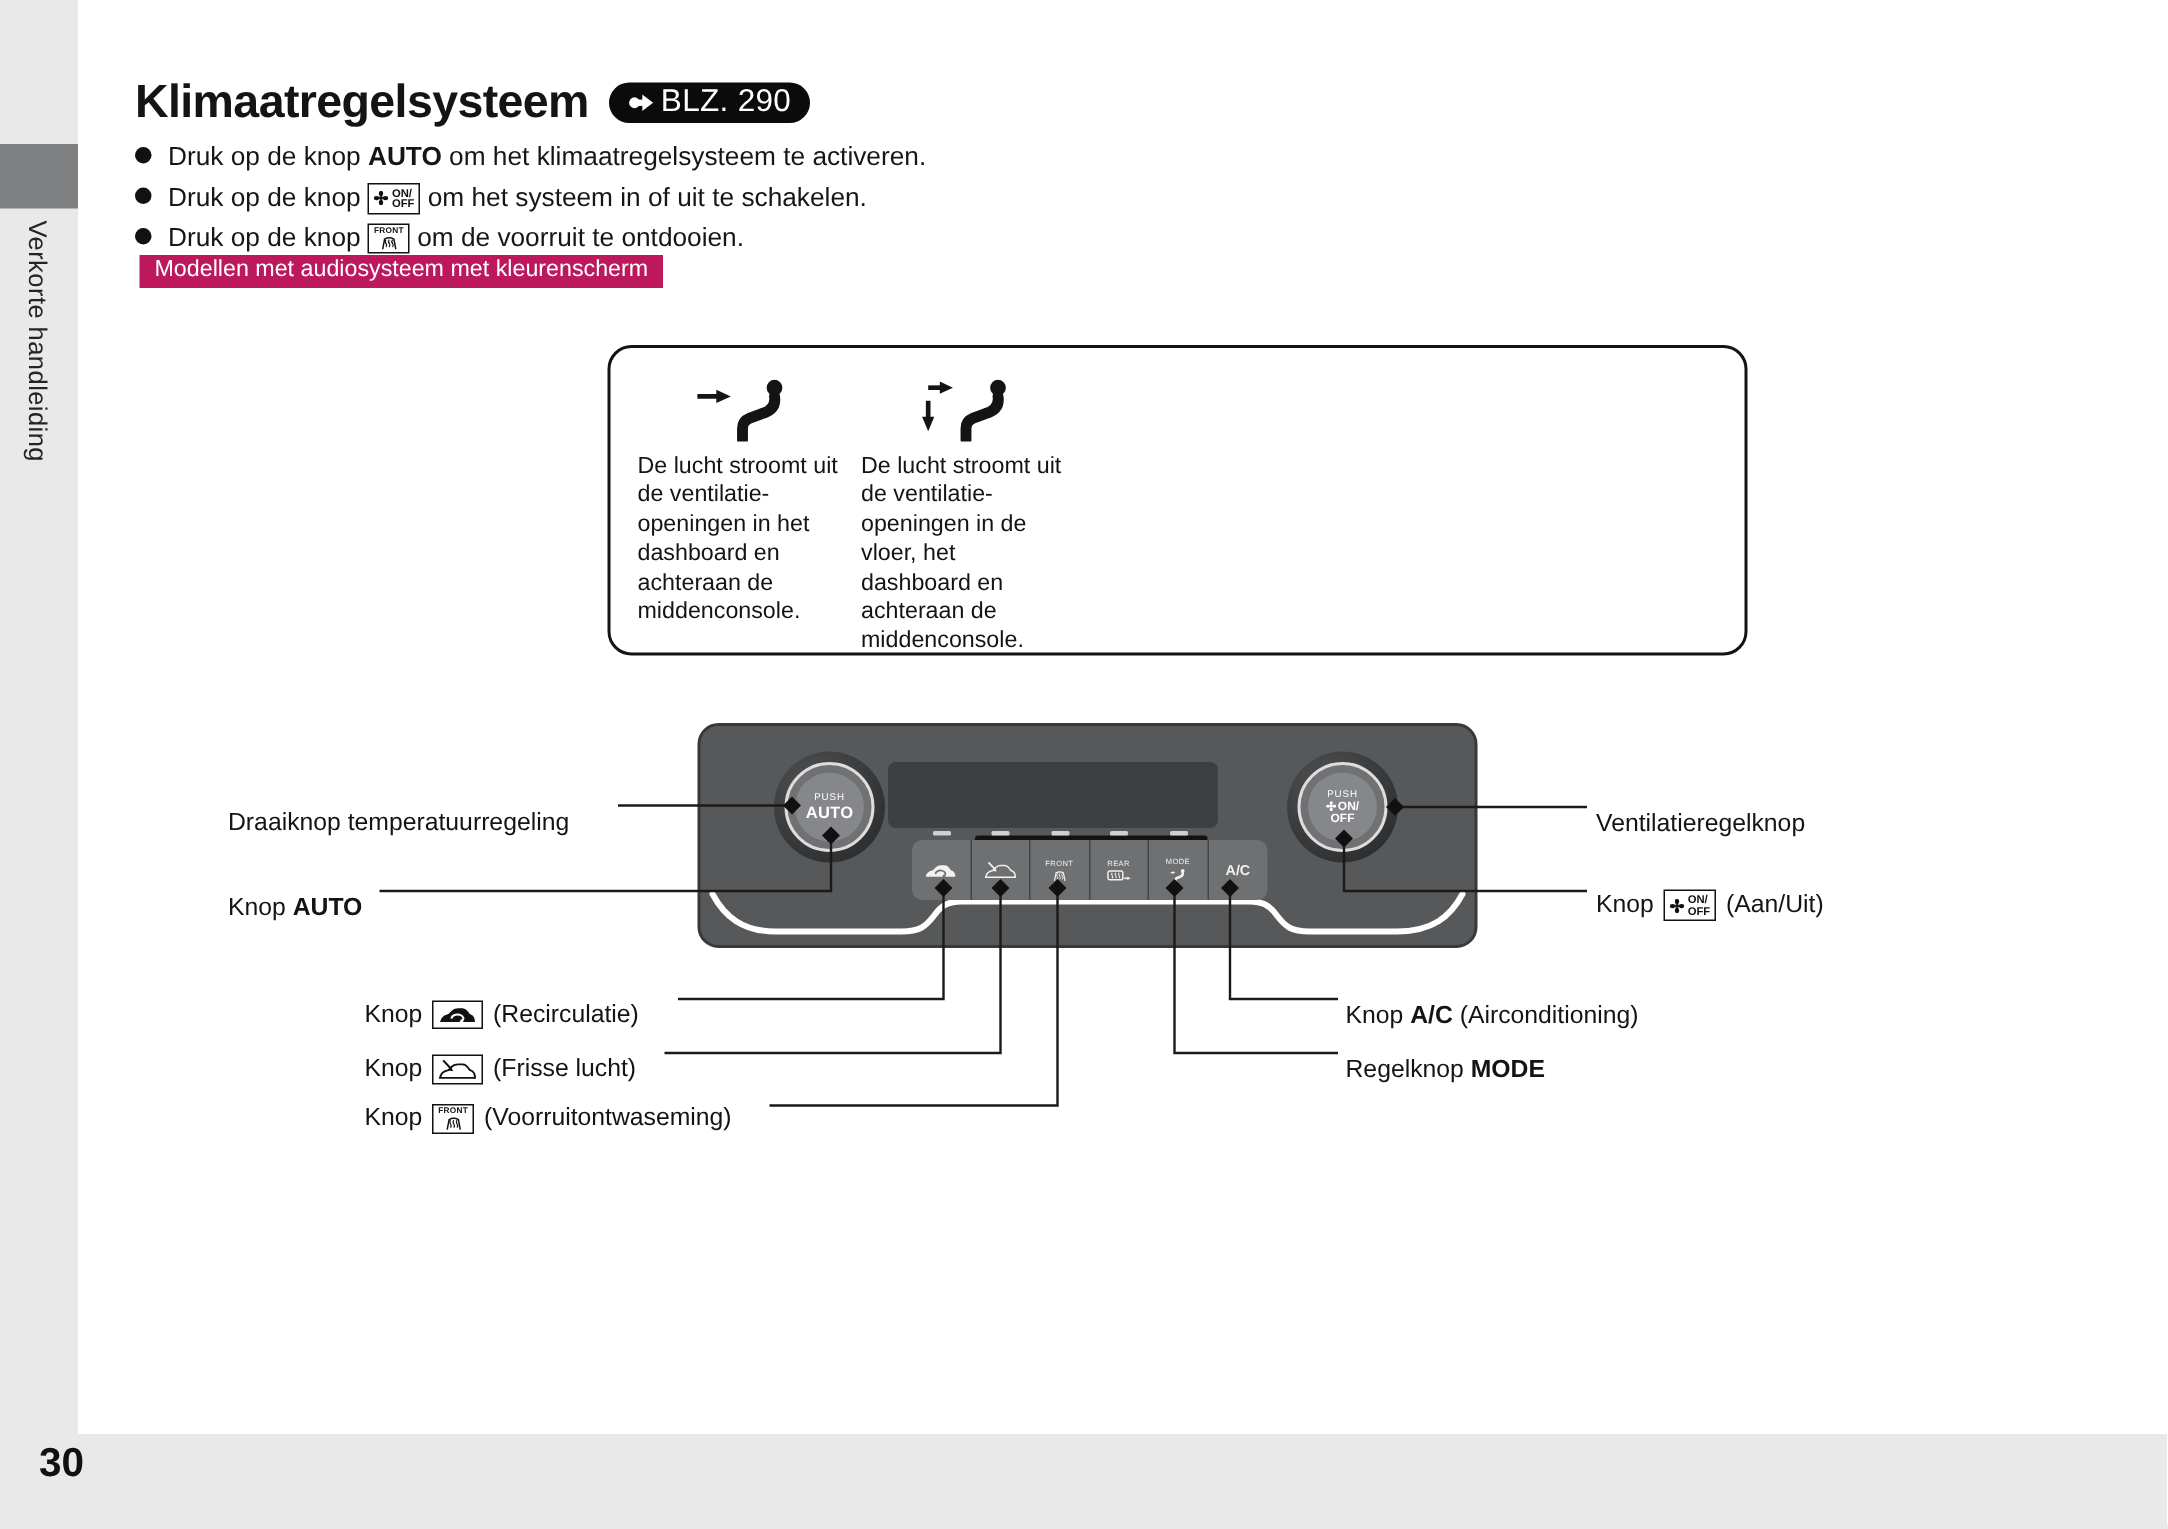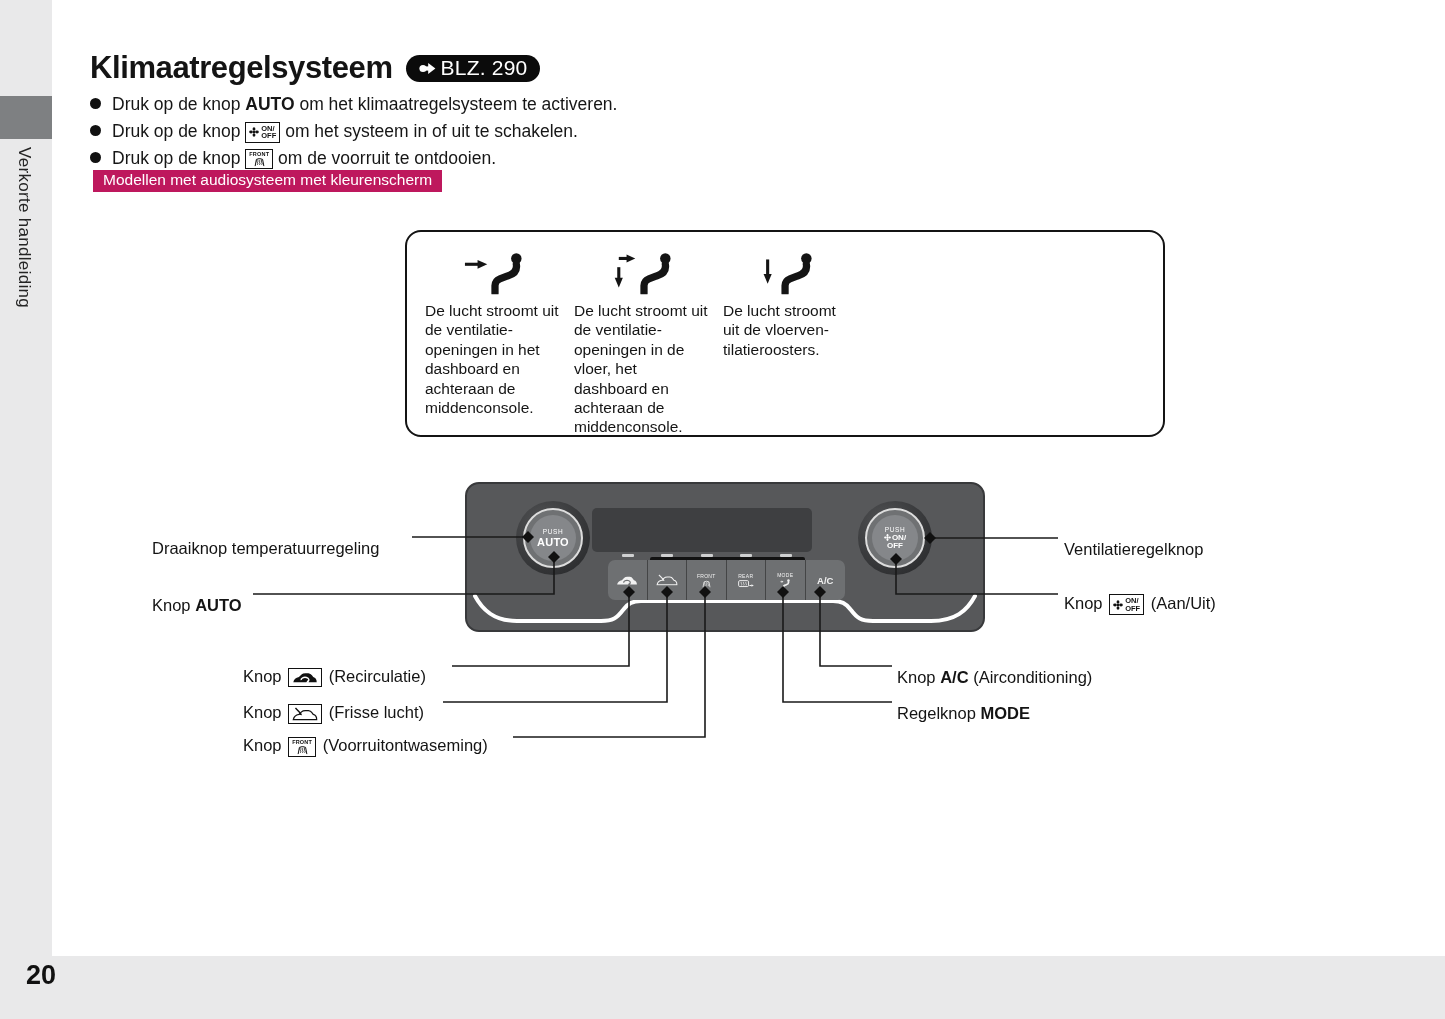--- a/index.html
+++ b/index.html
@@ -123,21 +123,21 @@
     </symbol>
   </defs>
 </svg>
 
 <div class="page">
 
   <div class="sidebar-strip"></div>
   <div class="sidebar-tab"></div>
   <div class="sidebar-label">Verkorte handleiding</div>
   <div class="bottom-band"></div>
-  <div class="page-number">20</div>
+  <div class="page-number">30</div>
 
   <div class="header">
     <div class="title">Klimaatregelsysteem</div>
     <div class="page-ref-badge">
       <svg width="17" height="13" viewBox="0 0 17 13">
         <circle cx="4" cy="6.5" r="3.6" fill="#fff"></circle>
         <rect x="3.5" y="4.4" width="7" height="4.2" fill="#fff"></rect>
         <path d="M9.2,1 L16.4,6.5 L9.2,12 Z" fill="#fff"></path>
       </svg>
       <span class="ref-text">BLZ. 290</span>
@@ -190,32 +190,20 @@
           <path d="M7,7 H16" stroke="currentColor" stroke-width="3.2" fill="none"></path>
           <path d="M15,2.8 L24,7 L15,11.2 Z" fill="currentColor"></path>
           <path d="M7,16 V28" stroke="currentColor" stroke-width="3.2" fill="none"></path>
           <path d="M2.8,27 L7,37 L11.2,27 Z" fill="currentColor"></path>
           <g transform="translate(26,0)">
               <use href="#sym-person" width="40" height="44"></use>
             </g>
         </svg>
       </div>
       <div class="air-text">De lucht stroomt uit de ventilatie-openingen in de vloer, het dashboard en achteraan de middenconsole.</div>
-    </div>
-    <div class="air-col">
-      <div class="air-icon">
-        <svg width="60" height="46" viewBox="0 0 62 44">
-          <path d="M11,8 V24" stroke="currentColor" stroke-width="3.2" fill="none"></path>
-          <path d="M6.8,23 L11,33 L15.2,23 Z" fill="currentColor"></path>
-          <g transform="translate(22,0)">
-              <use href="#sym-person" width="40" height="44"></use>
-            </g>
-        </svg>
-      </div>
-      <div class="air-text">De lucht stroomt uit de vloerven-tilatieroosters.</div>
     </div>
   </div>
 
   <div class="panel">
     <svg class="panel-contour" width="516" height="146" viewBox="0 0 516 146">
       <path d="M8,112 C16,127 28,137 50,137 L134,137 C146,137 150,134 156,126 C161,119 166,117 174,117 L366,117 C374,117 379,119 384,126 C390,134 394,137 406,137 L464,137 C488,137 500,127 508,112" fill="none" stroke="#ffffff" stroke-width="4" stroke-linecap="round"></path>
     </svg>
 
     <div class="display-bezel">
       <div class="lcd">

